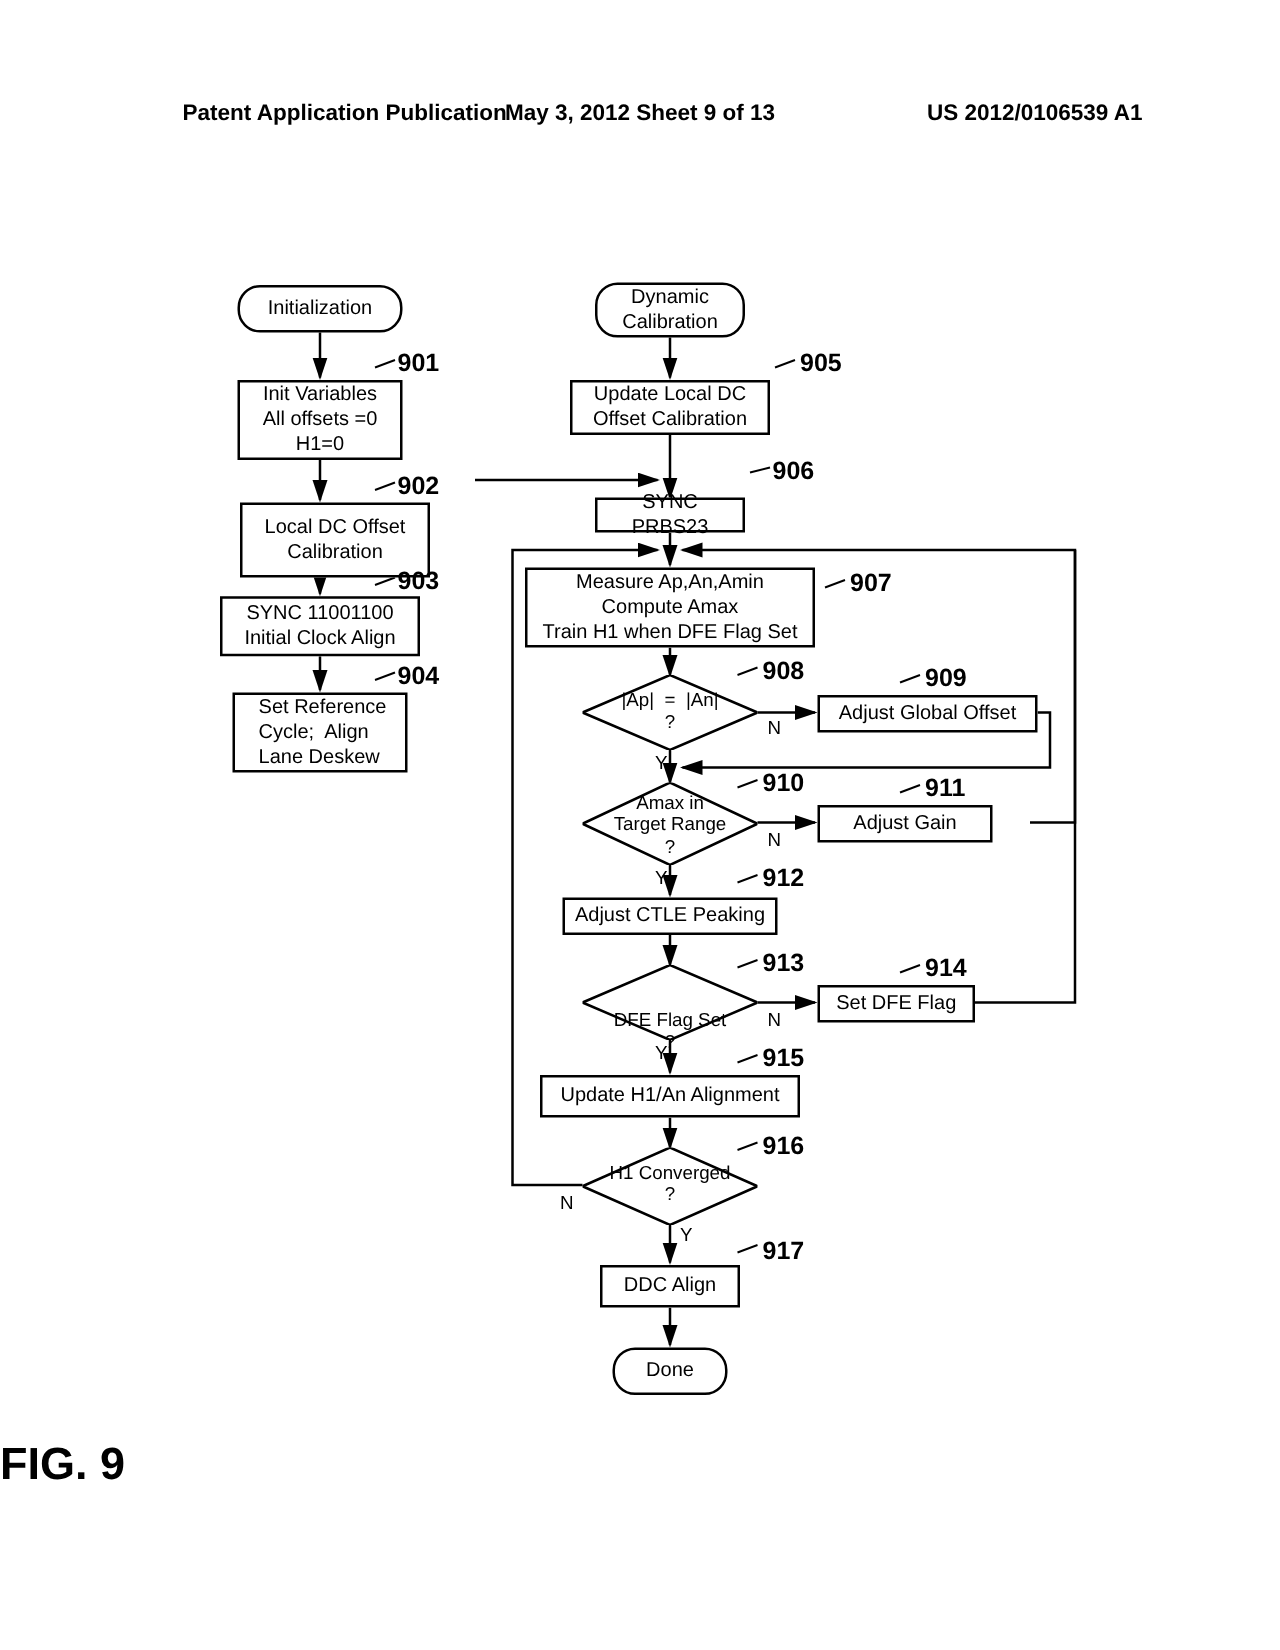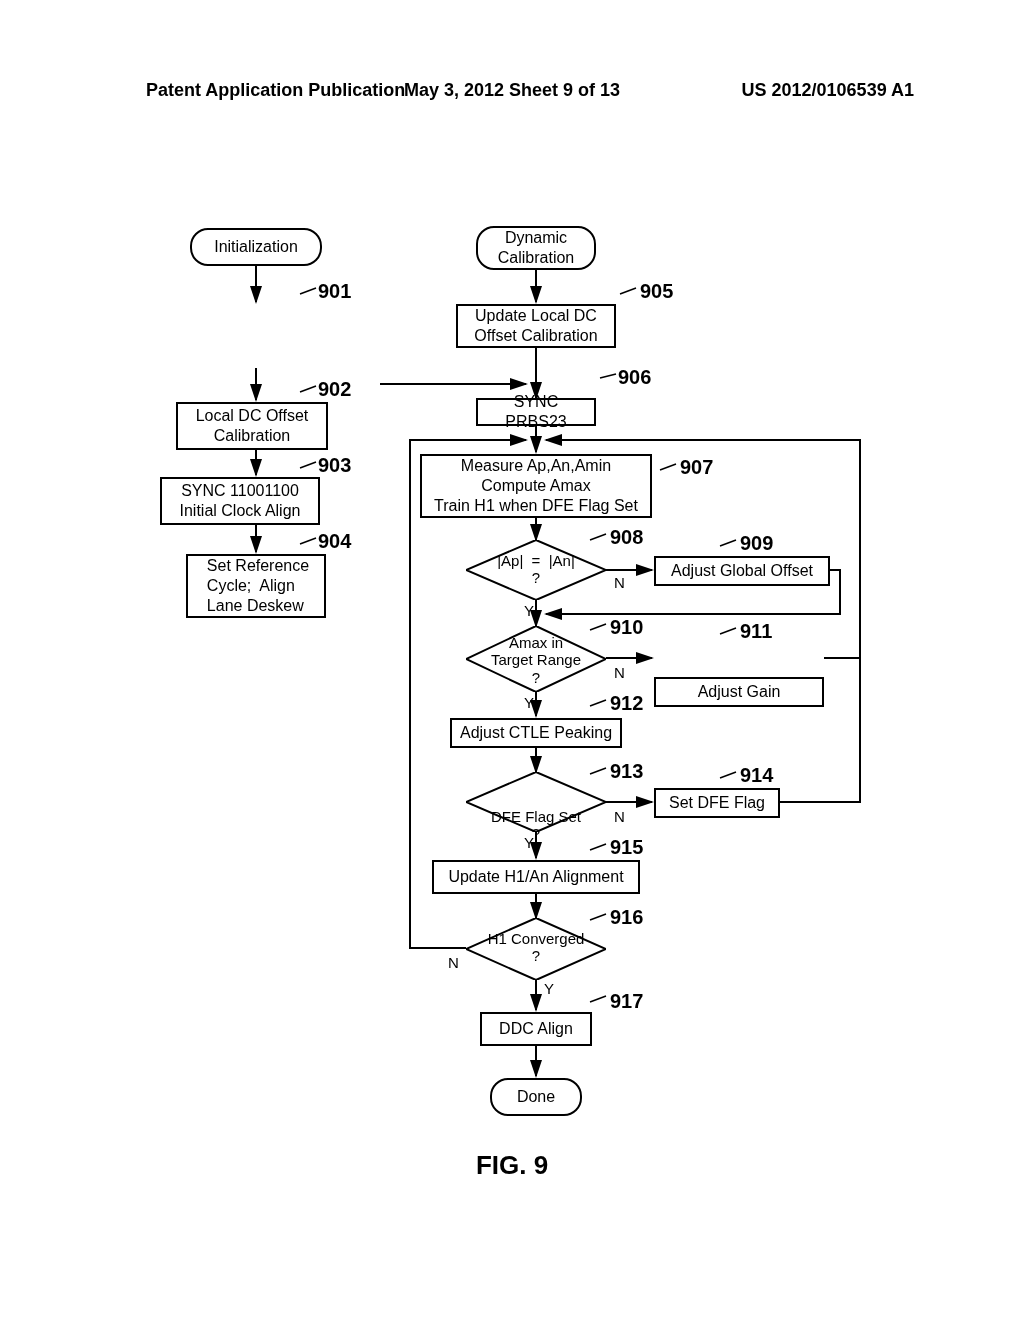--- a/index.html
+++ b/index.html
@@ -55,23 +55,23 @@
     position: absolute;
     font-size: 20px;
     font-weight: bold;
   }
   .small {
     position: absolute;
     font-size: 15px;
   }
   .fig {
     position: absolute;
-    font-size: 26px;
+    font-size: 36px;
     font-weight: bold;
-    text-align: center;
+    text-align: left;
     width: 1024px;
   }
   
 </style>
 </head>
 <body>
 
 <div class="page">
 
   <div class="hdr">
@@ -143,23 +143,26 @@
       <line x1="720" y1="634" x2="736" y2="628" stroke="#000" stroke-width="1.5"></line>
       <line x1="590" y1="706" x2="606" y2="700" stroke="#000" stroke-width="1.5"></line>
       <line x1="590" y1="774" x2="606" y2="768" stroke="#000" stroke-width="1.5"></line>
       <line x1="720" y1="778" x2="736" y2="772" stroke="#000" stroke-width="1.5"></line>
       <line x1="590" y1="850" x2="606" y2="844" stroke="#000" stroke-width="1.5"></line>
       <line x1="590" y1="920" x2="606" y2="914" stroke="#000" stroke-width="1.5"></line>
       <line x1="590" y1="1002" x2="606" y2="996" stroke="#000" stroke-width="1.5"></line>
     </svg>
 
     <div class="blk rrect" style="left:190px;top:228px;width:132px;height:38px">Initialization</div>
-    <div class="blk" style="left:176px;top:402px;width:152px;height:48px;white-space:pre">Local DC Offset
+    <div class="blk" style="left:190px;top:304px;width:132px;height:64px;white-space:pre">Init Variables
+All offsets =0
+H1=0</div>
+    <div class="blk" style="left:192px;top:402px;width:152px;height:60px;white-space:pre">Local DC Offset
 Calibration</div>
-    <div class="blk" style="left:160px;top:477px;width:160px;height:48px;white-space:pre">SYNC 11001100
+    <div class="blk" style="left:176px;top:477px;width:160px;height:48px;white-space:pre">SYNC 11001100
 Initial Clock Align</div>
     <div class="blk" style="left:186px;top:554px;width:140px;height:64px;white-space:pre;text-align:left;padding-left:10px">Set Reference
 Cycle;  Align
 Lane Deskew</div>
 
     <div class="blk rrect" style="left:476px;top:226px;width:120px;height:44px;white-space:pre">Dynamic
 Calibration</div>
     <div class="blk" style="left:456px;top:304px;width:160px;height:44px;white-space:pre">Update Local DC
 Offset Calibration</div>
     <div class="blk" style="left:476px;top:398px;width:120px;height:28px">SYNC PRBS23</div>
@@ -173,21 +176,21 @@
     <div class="dtxt" style="left:466px;top:552px;width:140px">|Ap|  =  |An|
 ?</div>
     <div class="blk" style="left:654px;top:556px;width:176px;height:30px">Adjust Global Offset</div>
 
     <svg style="position:absolute;left:466px;top:626px" width="140" height="66">
       <polygon points="70,0 140,33 70,66 0,33" fill="#fff" stroke="#000" stroke-width="2"></polygon>
     </svg>
     <div class="dtxt" style="left:466px;top:634px;width:140px">Amax in
 Target Range
 ?</div>
-    <div class="blk" style="left:654px;top:677px;width:170px;height:30px">Adjust Gain</div>
+    <div class="blk" style="left:654px;top:644px;width:140px;height:30px">Adjust Gain</div>
 
     <div class="blk" style="left:450px;top:718px;width:172px;height:30px">Adjust CTLE Peaking</div>
 
     <svg style="position:absolute;left:466px;top:772px" width="140" height="60">
       <polygon points="70,0 140,30 70,60 0,30" fill="#fff" stroke="#000" stroke-width="2"></polygon>
     </svg>
     <div class="dtxt" style="left:466px;top:808px;width:140px">DFE Flag Set
 ?</div>
     <div class="blk" style="left:654px;top:788px;width:126px;height:30px">Set DFE Flag</div>
 

